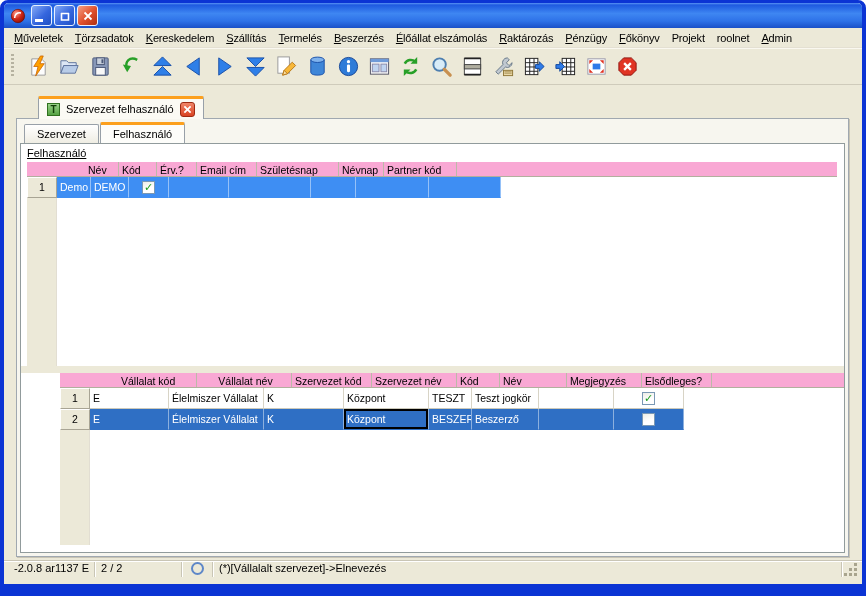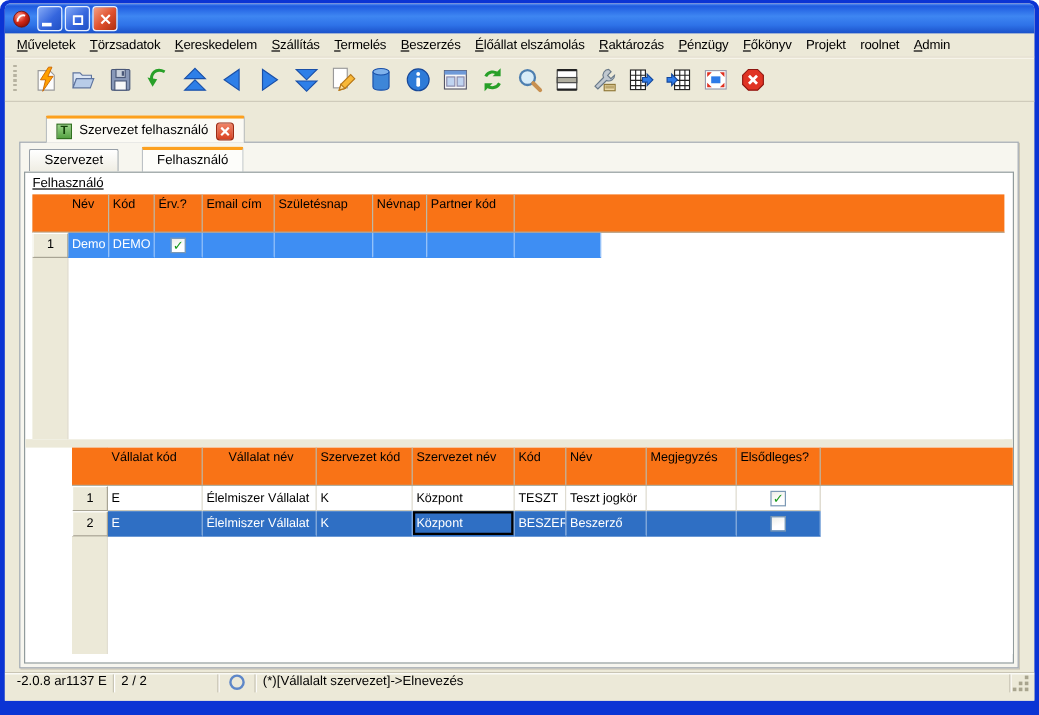--- a/index.html
+++ b/index.html
@@ -44,34 +44,34 @@
   .doctab{display:flex;align-items:center;gap:6px;padding:0 8px;height:23px;
     background:#FBFAF4;border:1px solid #98A0A8;border-bottom:none;
     border-top:3px solid var(--tab-accent-orange,#FCA01E);border-radius:2px 2px 0 0;
     font-size:11px;margin-bottom:-1px;cursor:default;}
   .doctab-icon{width:13px;height:13px;flex:none;background:linear-gradient(180deg,#9AD489,#55A243);
     border:1px solid #30711F;color:#123F08;font-size:10px;font-weight:700;line-height:11px;text-align:center;}
   .doctab-close{width:15px;height:15px;flex:none;border-radius:3px;border:1px solid #9E2A12;
     background:linear-gradient(180deg,#F08568,#D94323);display:flex;align-items:center;justify-content:center;padding:0;}
   .outer-panel{flex:1;border:1px solid #A0A8B0;background:#F7F6EF;display:flex;flex-direction:column;
     min-height:0;position:relative;z-index:1;box-shadow:1px 1px 0 #C8C4B4;}
-  .subtab-row{height:24px;flex:none;display:flex;align-items:flex-end;padding-left:7px;gap:19px;}
+  .subtab-row{height:24px;flex:none;display:flex;align-items:flex-end;padding-left:7px;gap:1px;}
   .subtab{padding:3px 12px;border:1px solid #98A0A8;border-bottom:none;height:19px;
     background:linear-gradient(180deg,#FFFFFF,#EFEDE3);border-radius:2px 2px 0 0;font-size:11px;cursor:default;}
   .subtab.active{background:#FDFDFA;border-top:3px solid var(--tab-accent-orange,#FCA01E);
     height:22px;padding-top:3px;margin-bottom:-1px;}
   .inner-panel{flex:1;margin:0 3px 3px;border:1px solid #919B9C;background:#fff;overflow:hidden;min-height:0;}
   .section-label{margin:3px 0 3px 6px;font-size:11px;text-decoration:underline;width:max-content;}
   
   .grid{position:relative;margin-left:6px;width:810px;background:#fff;font-size:10.5px;}
   #grid1{height:204px;}
   #grid2{height:172px;margin-left:39px;}
   .strip{position:absolute;left:0;top:0;bottom:0;width:30px;background:#ECE9D8;border-right:1px solid #E2DED2;z-index:0;}
-  .ghead{position:relative;z-index:1;display:flex;height:32px;background:#f97316;
-    border-bottom:1px solid #B2AF9E;line-height:16px;}
+  .ghead{position:relative;z-index:1;display:flex;height:15px;background:#f9a8d4;
+    border-bottom:1px solid #B2AF9E;line-height:16px;padding-left:28px;}
   .gcorner{width:30px;flex:none;}
   .ghcell{flex:none;padding-left:3px;border-right:1px solid #BCB9A8;overflow:hidden;white-space:nowrap;cursor:default;}
   .gfill{flex:1;}
   .grow{position:relative;z-index:1;display:flex;height:21px;cursor:default;}
   .grownum{width:30px;flex:none;background:#ECE9D8;border:1px solid;
     border-color:#FFFFFF #A8A494 #A8A494 #FFFFFF;text-align:center;line-height:19px;color:#000;}
   .gcell{flex:none;padding-left:3px;border-right:1px solid #D8D4C6;border-bottom:1px solid #CCC9BA;
     overflow:hidden;white-space:nowrap;display:flex;align-items:center;color:#000;background:#fff;}
   .gcell.ck{justify-content:center;padding-left:0;}
   .grow.sel .gcell{background:var(--sel,#316AC5);color:#fff;

